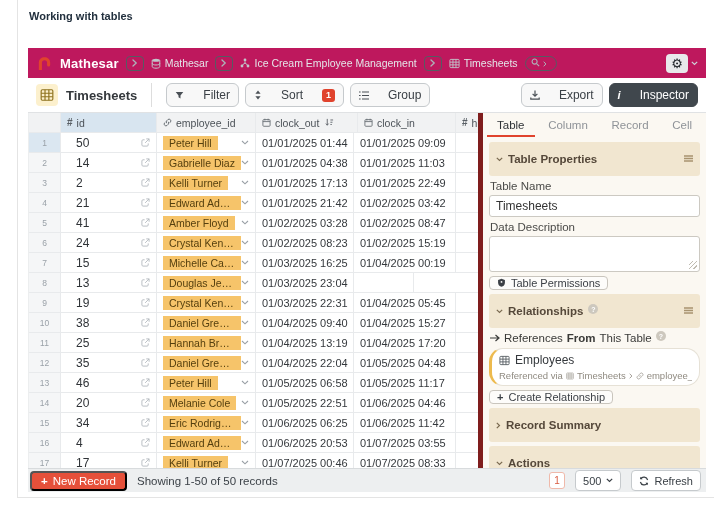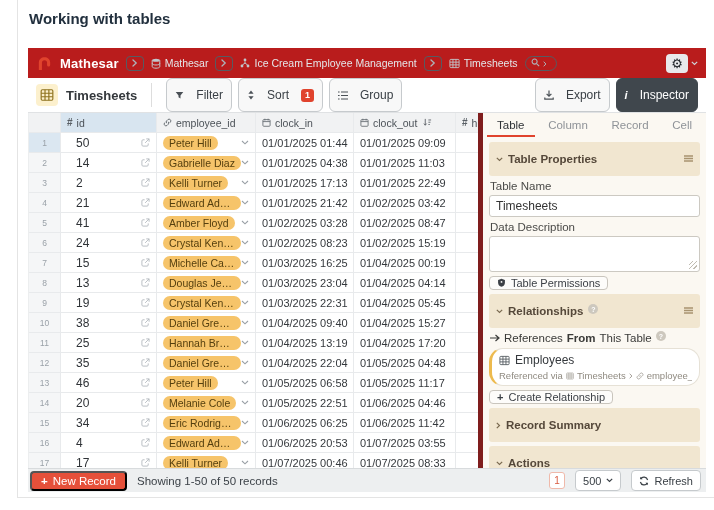--- a/index.html
+++ b/index.html
@@ -1,41 +1,41 @@
 <!DOCTYPE html>
 <html><head>
 <meta charset="utf-8">
 <style>
   * { box-sizing: border-box; margin: 0; padding: 0; }
   html, body { width: 714px; height: 510px; background: #fff; font-family: "Liberation Sans", sans-serif; overflow: hidden; position: relative; }
 
   .page-left-border { position:absolute; left:17px; top:0; width:1px; height:497px; background:#e4e4e4; }
   .page-bottom-border { position:absolute; left:17px; top:497px; width:697px; height:1px; background:#e4e4e4; }
-  .page-title { position:absolute; left:29px; top:10px; font-size:15px; font-weight:bold; color:#22303e; }
+  .page-title { position:absolute; left:29px; top:10px; font-size:11px; font-weight:bold; color:#22303e; }
 
   .app { position:absolute; left:28px; top:48px; width:678px; height:444px; display:flex; flex-direction:column; font-size:12px; color:#333; }
 
   
-  .navbar { height:30px; background:#b91c1c; display:flex; align-items:center; padding:0 8px; gap:7px; color:#c9cdd2; flex:0 0 auto; }
+  .navbar { height:30px; background:#be185d; display:flex; align-items:center; padding:0 8px; gap:7px; color:#c9cdd2; flex:0 0 auto; }
   .brand-logo { display:flex; align-items:center; }
   .brand { color:#fff; font-weight:bold; font-size:13px; letter-spacing:.2px; }
   .crumb-chevron { width:18px; height:15px; border:1px solid #565b62; border-radius:4px; display:flex; align-items:center; justify-content:center; color:#aeb3b9; flex:0 0 auto; }
   .crumb { display:flex; align-items:center; gap:4px; font-size:10.5px; color:#e4e6e9; white-space:nowrap; }
   .crumb .ico { color:#c2c6cb; display:flex; }
   .search-pill { width:32px; height:15px; border:1px solid #565b62; border-radius:8px; display:flex; align-items:center; gap:3px; padding:0 5px; color:#aeb3b9; }
   .nav-right { margin-left:auto; display:flex; align-items:center; gap:3px; }
   .gear-btn { width:22px; height:19px; background:#e8e9eb; border-radius:4px; color:#23272c; display:flex; align-items:center; justify-content:center; font-size:13px; line-height:1; }
   .gear-caret { color:#cfd3d8; display:flex; }
 
   
   .toolbar { height:34px; background:#fff; display:flex; align-items:center; padding:0 8px; gap:6px; flex:0 0 auto; }
   .tbl-badge { width:22px; height:22px; background:#fcf0cd; border-radius:4px; display:flex; align-items:center; justify-content:center; color:#8f7320; }
   .toolbar-table-name { font-size:13px; font-weight:bold; color:#34383c; margin:0 6px 0 2px; }
   .tb-sep { width:1px; height:24px; background:#ddd; margin:0 8px 0 2px; }
-  .btn { height:34px; display:inline-flex; align-items:center; gap:12px; padding:0 8px; background:#f8f8f8; border:1px solid #c6cacd; border-radius:6px; font-size:12px; color:#3a4046; white-space:nowrap; }
+  .btn { height:24px; display:inline-flex; align-items:center; gap:19px; padding:0 8px; background:#f8f8f8; border:1px solid #c6cacd; border-radius:6px; font-size:12px; color:#3a4046; white-space:nowrap; }
   .btn .bico { display:flex; color:#4a5056; }
   .btn.dark { background:#40474d; border-color:#40474d; color:#fff; }
   .btn.dark .bico { color:#fff; }
   .sort-badge { background:#e0432d; color:#fff; border-radius:3px; font-size:9px; min-width:13px; height:13px; display:inline-flex; align-items:center; justify-content:center; padding:0 2px; font-weight:bold; }
   .spacer { flex:1; }
 
   
   .main { flex:1; display:flex; min-height:0; border-top:1px solid #e0e2e4; }
   .grid { width:450px; flex:0 0 auto; overflow:hidden; background:#fff; border-left:1px solid #eceeef; }
   .g-row { display:flex; height:20px; border-bottom:1px solid #e8eaec; width:487px; }
@@ -49,21 +49,21 @@
   .g-head .cell { background:#f1f2f3; color:#4c5258; font-size:10.5px; gap:4px; }
   .g-head .c-id { background:#d8e5f0; }
   .hash { font-size:10px; color:#5a6066; font-weight:bold; }
   .hico { color:#6a7076; display:flex; }
   .sort-ind { margin-left:2px; color:#5a6066; display:flex; }
   .row .c-num { background:#f5f6f7; color:#9aa1a8; font-size:8.5px; }
   .row.first .c-num { background:#dbe7f1; }
   .row .c-id { font-size:12px; color:#2f3337;padding-left:15px; }
   .id-val { flex:1; }
   .ext-icon { color:#b4bac0; display:flex; }
-  .pill { background:#f6c46a; border-radius:7px; padding:1px 6px; font-size:10.5px; color:#56400f; max-width:78px; overflow:hidden; text-overflow:ellipsis; }
+  .pill { background:#f6c46a; border-radius:0; padding:1px 6px; font-size:10.5px; color:#56400f; max-width:78px; overflow:hidden; text-overflow:ellipsis; }
   .emp-caret { margin-left:auto; color:#9aa0a6; display:flex; }
   .clock { font-size:11px; color:#34383c; }
 
   
   .inspector { flex:1; background:#fbf8f2; border-left:5px solid #7f1d1d; display:flex; flex-direction:column; overflow:hidden; min-width:0; }
   .tabs { height:24px; display:flex; align-items:stretch; padding:0 4px; justify-content:space-between; flex:0 0 auto; }
   .tab { display:flex; align-items:center; padding:0 10px; font-size:11.5px; color:#8f9398; position:relative; }
   .tab.active { color:#2e3236; }
   .tab.active::after { content:""; position:absolute; left:0; right:0; bottom:0; height:2px; background:#e0432d; }
   .ins-body { flex:1; padding:5px 6px; display:flex; flex-direction:column; gap:4px; overflow:hidden; }
@@ -245,44 +245,44 @@
           <span>id</span>
         </div>
         <div class="cell c-emp">
           <span class="hico">
             <svg width="9" height="9" viewBox="0 0 10 10">
                 <path d="M4.2 5.8a2 2 0 0 1 0-2.8l1.3-1.3a2 2 0 0 1 2.8 2.8l-.8.8M5.8 4.2a2 2 0 0 1 0 2.8L4.5 8.3a2 2 0 0 1-2.8-2.8l.8-.8" stroke="currentColor" fill="none" stroke-width="1.1"></path>
               </svg>
           </span>
           <span>employee_id</span>
         </div>
+        <div class="cell c-out">
+          <span class="hico">
+            <svg width="9" height="9" viewBox="0 0 10 10">
+                <rect x="1" y="1.8" width="8" height="7.4" rx="1" fill="none" stroke="currentColor"></rect>
+                <path d="M1 4h8M3.2.8v2M6.8.8v2" stroke="currentColor"></path>
+              </svg>
+          </span>
+          <span>clock_out</span>
+          <span class="sort-ind">
+            <svg width="9" height="9" viewBox="0 0 10 10">
+                <path d="M2.5 1v7M1 6.2 2.5 8 4 6.2" stroke="currentColor" fill="none" stroke-width="1"></path>
+                <path d="M6 2.2h3M6 4.7h2.3M6 7.2h1.6" stroke="currentColor" stroke-width="1"></path>
+              </svg>
+          </span>
+        </div>
         <div class="cell c-in">
           <span class="hico">
             <svg width="9" height="9" viewBox="0 0 10 10">
                 <rect x="1" y="1.8" width="8" height="7.4" rx="1" fill="none" stroke="currentColor"></rect>
                 <path d="M1 4h8M3.2.8v2M6.8.8v2" stroke="currentColor"></path>
               </svg>
           </span>
           <span>clock_in</span>
         </div>
-        <div class="cell c-out">
-          <span class="hico">
-            <svg width="9" height="9" viewBox="0 0 10 10">
-                <rect x="1" y="1.8" width="8" height="7.4" rx="1" fill="none" stroke="currentColor"></rect>
-                <path d="M1 4h8M3.2.8v2M6.8.8v2" stroke="currentColor"></path>
-              </svg>
-          </span>
-          <span>clock_out</span>
-          <span class="sort-ind">
-            <svg width="9" height="9" viewBox="0 0 10 10">
-                <path d="M2.5 1v7M1 6.2 2.5 8 4 6.2" stroke="currentColor" fill="none" stroke-width="1"></path>
-                <path d="M6 2.2h3M6 4.7h2.3M6 7.2h1.6" stroke="currentColor" stroke-width="1"></path>
-              </svg>
-          </span>
-        </div>
         <div class="cell c-ho">
           <span class="hash">#</span>
           <span>ho</span>
         </div>
       </div>
       <div id="grid-rows">
           <div class="g-row row first">
     <div class="cell c-num">1</div>
     <div class="cell c-id">
       <span class="id-val">50</span>
@@ -456,21 +456,20 @@
     </div>
     <div class="cell c-emp">
       <span class="pill">Douglas Jenkins</span>
       <span class="emp-caret">
         <svg width="8" height="5" viewBox="0 0 8 5">
                   <path d="M1 1l3 2.8L7 1" stroke="currentColor" fill="none" stroke-width="1.1"></path>
                 </svg>
       </span>
     </div>
     <div class="cell c-in clock">01/03/2025 23:04</div>
-    <div class="cell c-out clock">01/04/2025 04:14</div>
     <div class="cell c-ho"></div>
   </div>
           <div class="g-row row">
     <div class="cell c-num">9</div>
     <div class="cell c-id">
       <span class="id-val">19</span>
       <span class="ext-icon">
         <svg width="9" height="9" viewBox="0 0 10 10">
                   <path d="M4 2H2.2C1.5 2 1 2.5 1 3.2v4.6C1 8.5 1.5 9 2.2 9h4.6C7.5 9 8 8.5 8 7.8V6" stroke="currentColor" fill="none"></path>
                   <path d="M5.8 1H9v3.2M9 1 4.6 5.4" stroke="currentColor" fill="none"></path>

